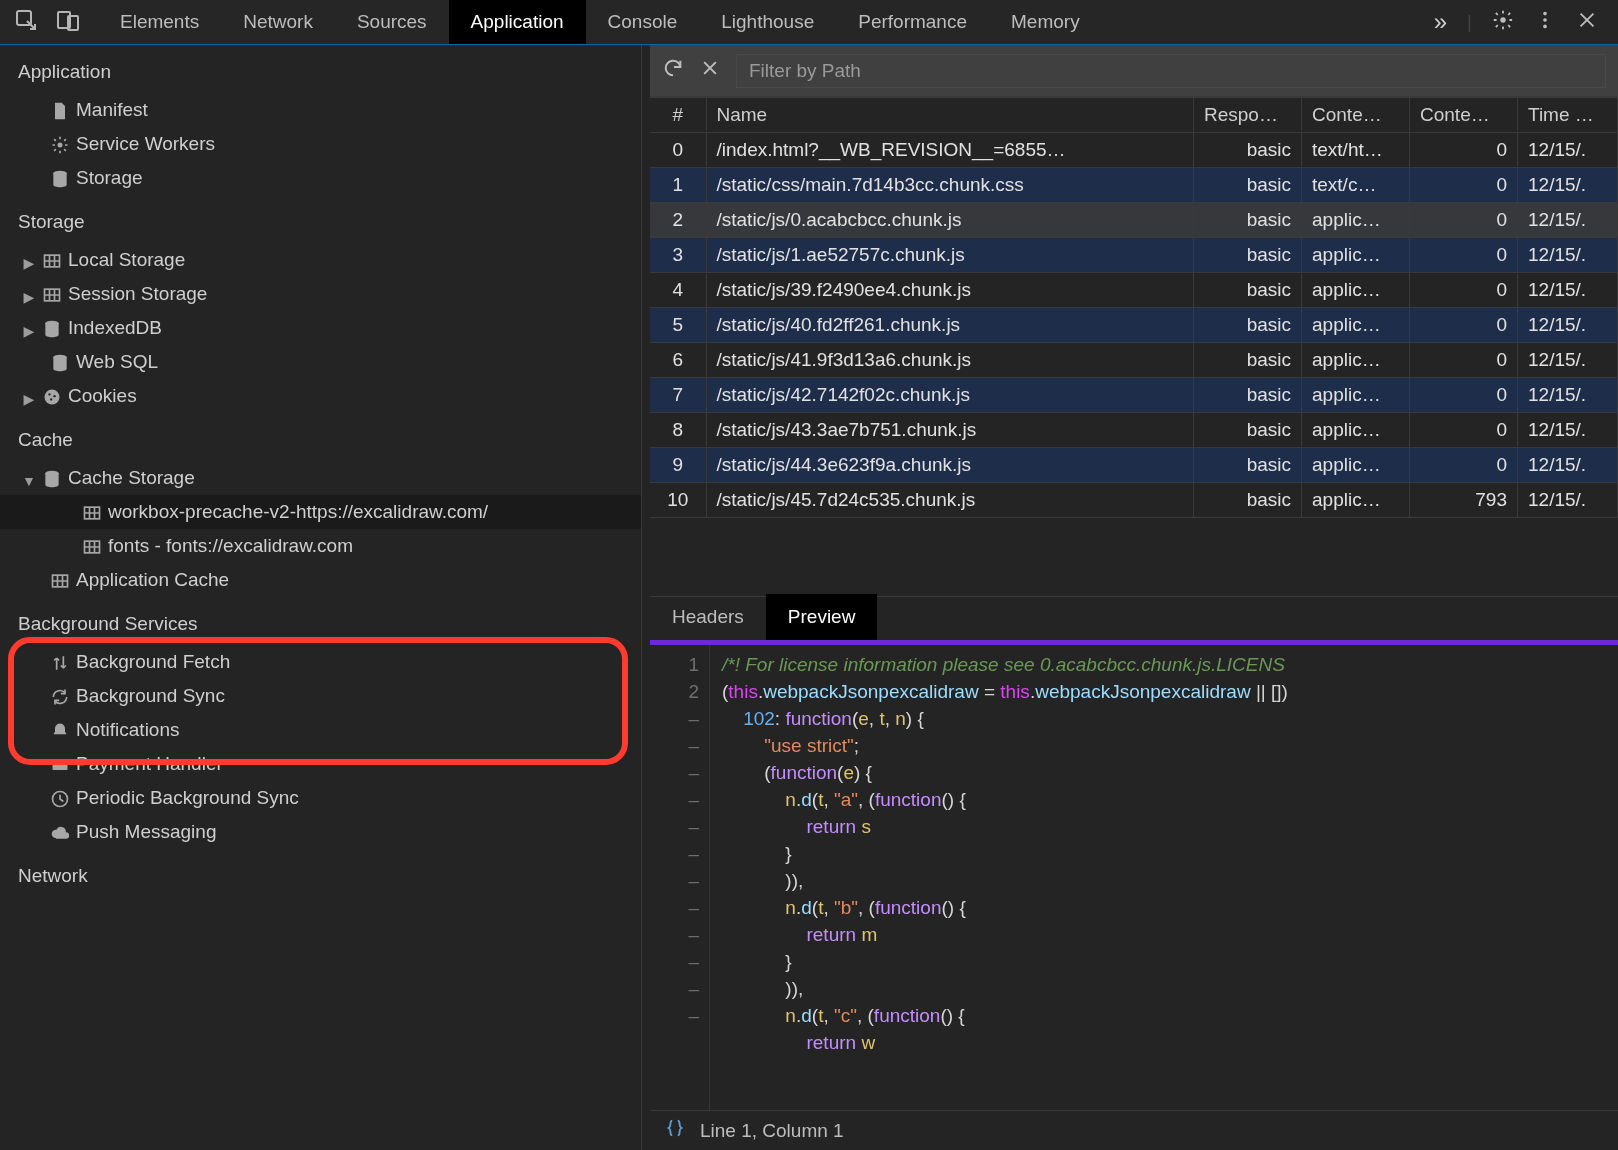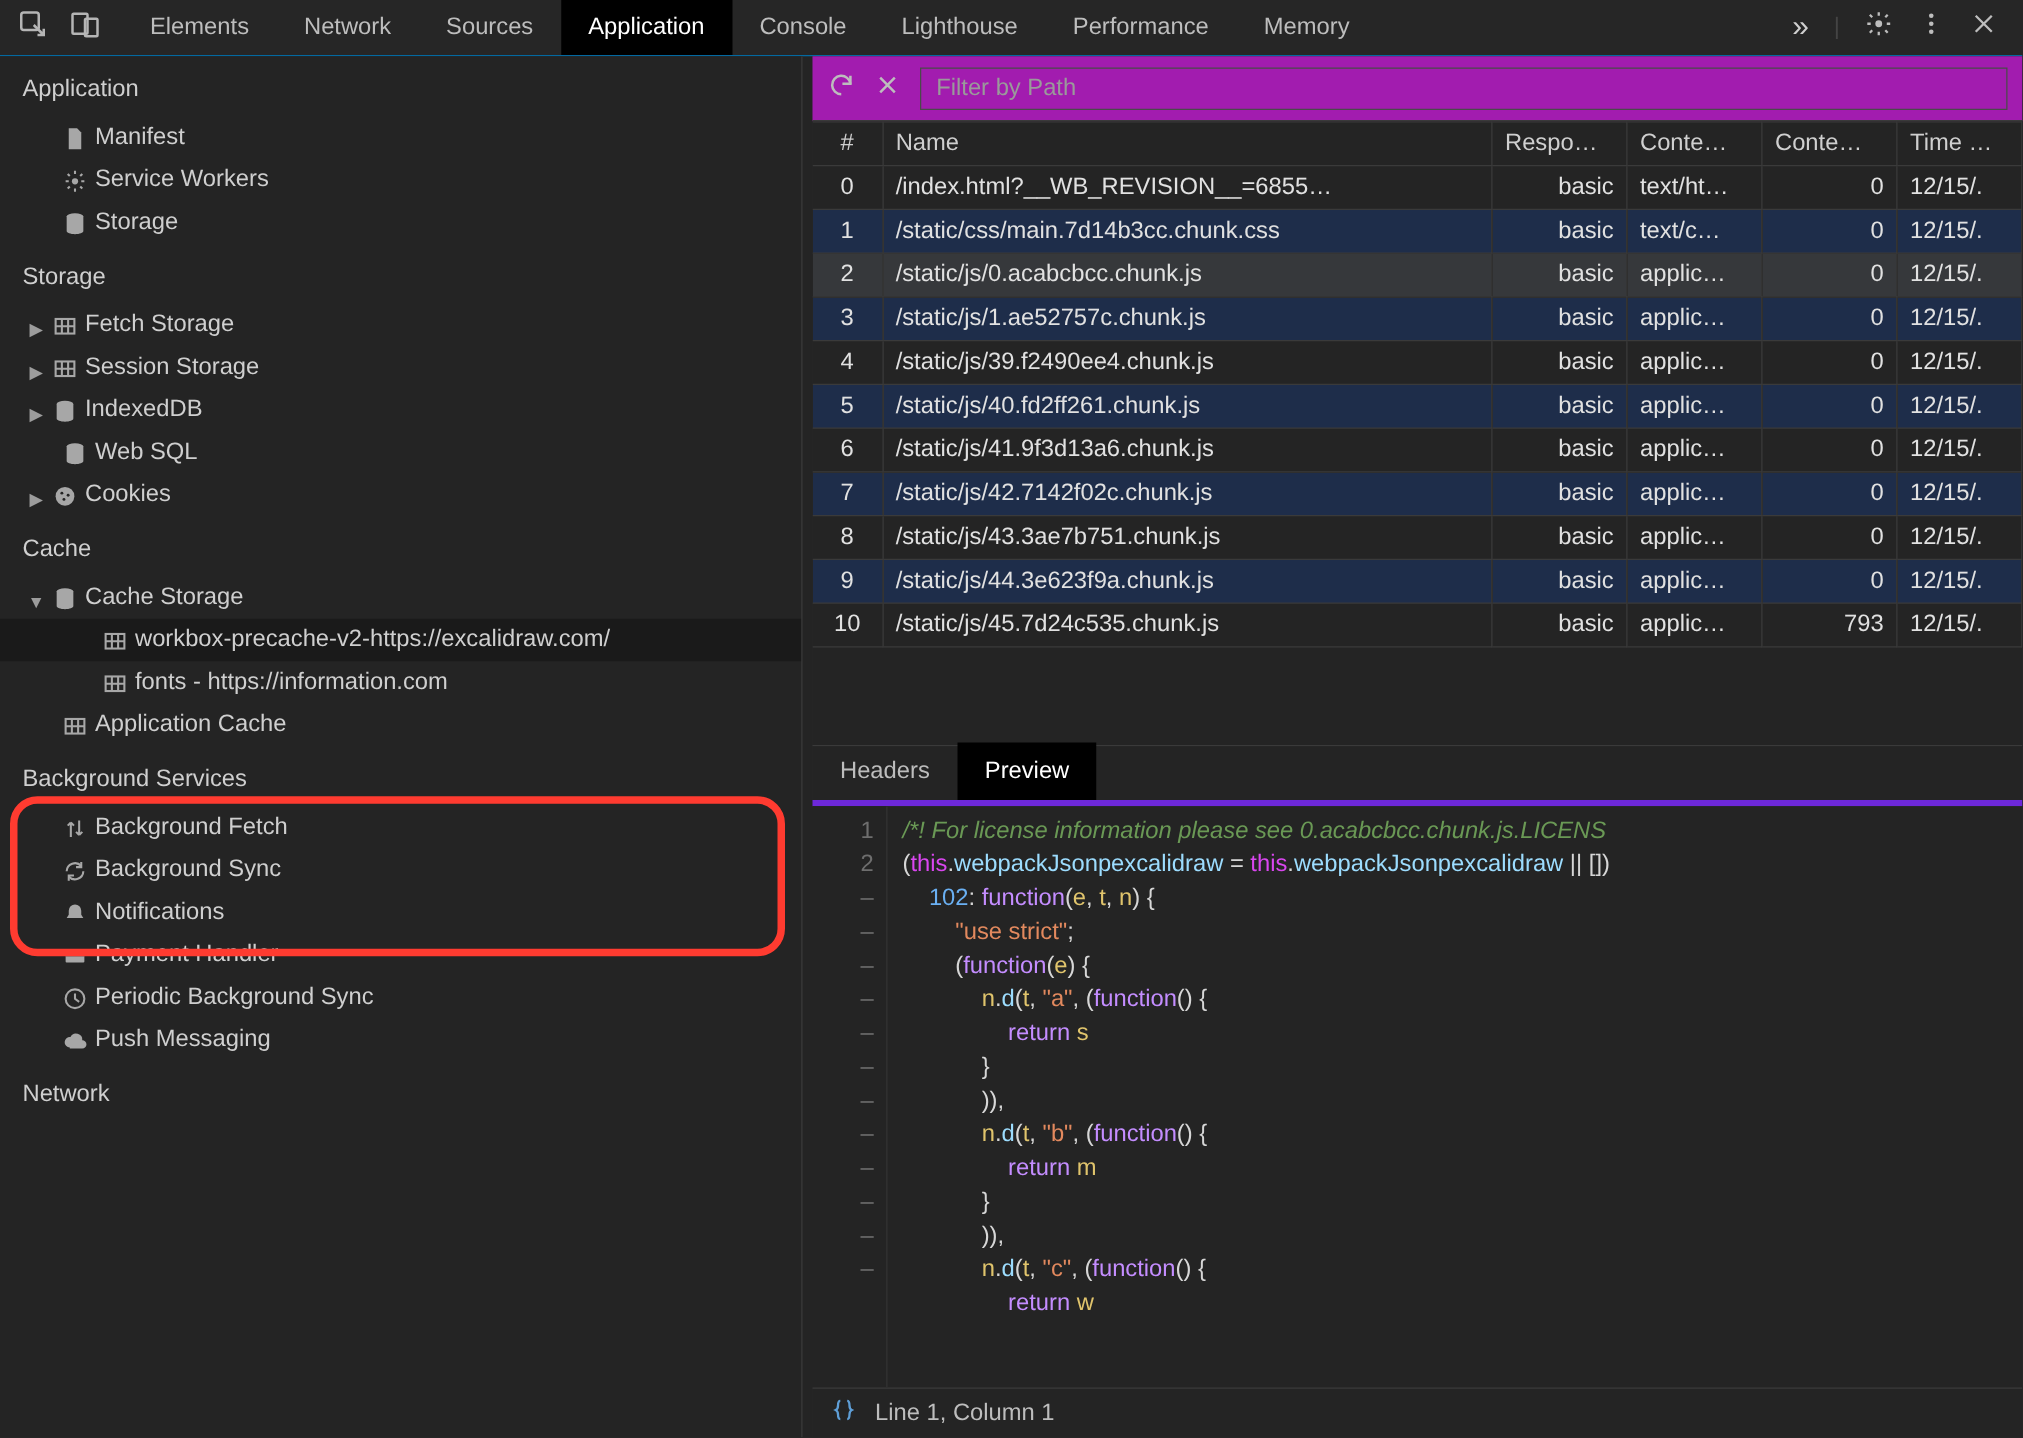--- a/index.html
+++ b/index.html
@@ -89,21 +89,21 @@
   }
 
   
   .tblbar {
     height:52px;
     display:flex;
     align-items:center;
     gap:16px;
     padding:0 12px;
     border-bottom:1px solid #3a3a3a;
-    background:#a21caf;
+    background:#404040;
   }
   .tblbar svg{ fill:#bdbdbd;}
   .filter {
     flex:1;
     height:34px;
     background:transparent;
     border:1px solid #4a4a4a;
     color:#cfcfcf;
     padding:0 12px;
     font-size:19px;
@@ -283,21 +283,21 @@
         </div>
         <div class="group-head">Storage</div>
         <div class="item has-arrow">
           <span class="arrow">▶</span>
           <span class="icon">
             <svg width="20" height="20" viewBox="0 0 24 24">
               <rect x="3" y="5" width="18" height="14" fill="none" stroke="#a7a7a7" stroke-width="2"></rect>
               <path d="M3 12h18M9 5v14M15 5v14" stroke="#a7a7a7" stroke-width="2"></path>
             </svg>
           </span>
-          <span>Fetch Storage</span>
+          <span>Local Storage</span>
         </div>
         <div class="item has-arrow">
           <span class="arrow">▶</span>
           <span class="icon">
             <svg width="20" height="20" viewBox="0 0 24 24">
               <rect x="3" y="5" width="18" height="14" fill="none" stroke="#a7a7a7" stroke-width="2"></rect>
               <path d="M3 12h18M9 5v14M15 5v14" stroke="#a7a7a7" stroke-width="2"></path>
             </svg>
           </span>
           <span>Session Storage</span>
@@ -353,21 +353,21 @@
           </span>
           <span>workbox-precache-v2-https://excalidraw.com/</span>
         </div>
         <div class="item sub-item">
           <span class="icon">
             <svg width="20" height="20" viewBox="0 0 24 24">
               <rect x="3" y="5" width="18" height="14" fill="none" stroke="#a7a7a7" stroke-width="2"></rect>
               <path d="M3 12h18M9 5v14M15 5v14" stroke="#a7a7a7" stroke-width="2"></path>
             </svg>
           </span>
-          <span>fonts - https://information.com</span>
+          <span>fonts - fonts://excalidraw.com</span>
         </div>
         <div class="item">
           <span class="icon">
             <svg width="20" height="20" viewBox="0 0 24 24">
               <rect x="3" y="5" width="18" height="14" fill="none" stroke="#a7a7a7" stroke-width="2"></rect>
               <path d="M3 12h18M9 5v14M15 5v14" stroke="#a7a7a7" stroke-width="2"></path>
             </svg>
           </span>
           <span>Application Cache</span>
         </div>

